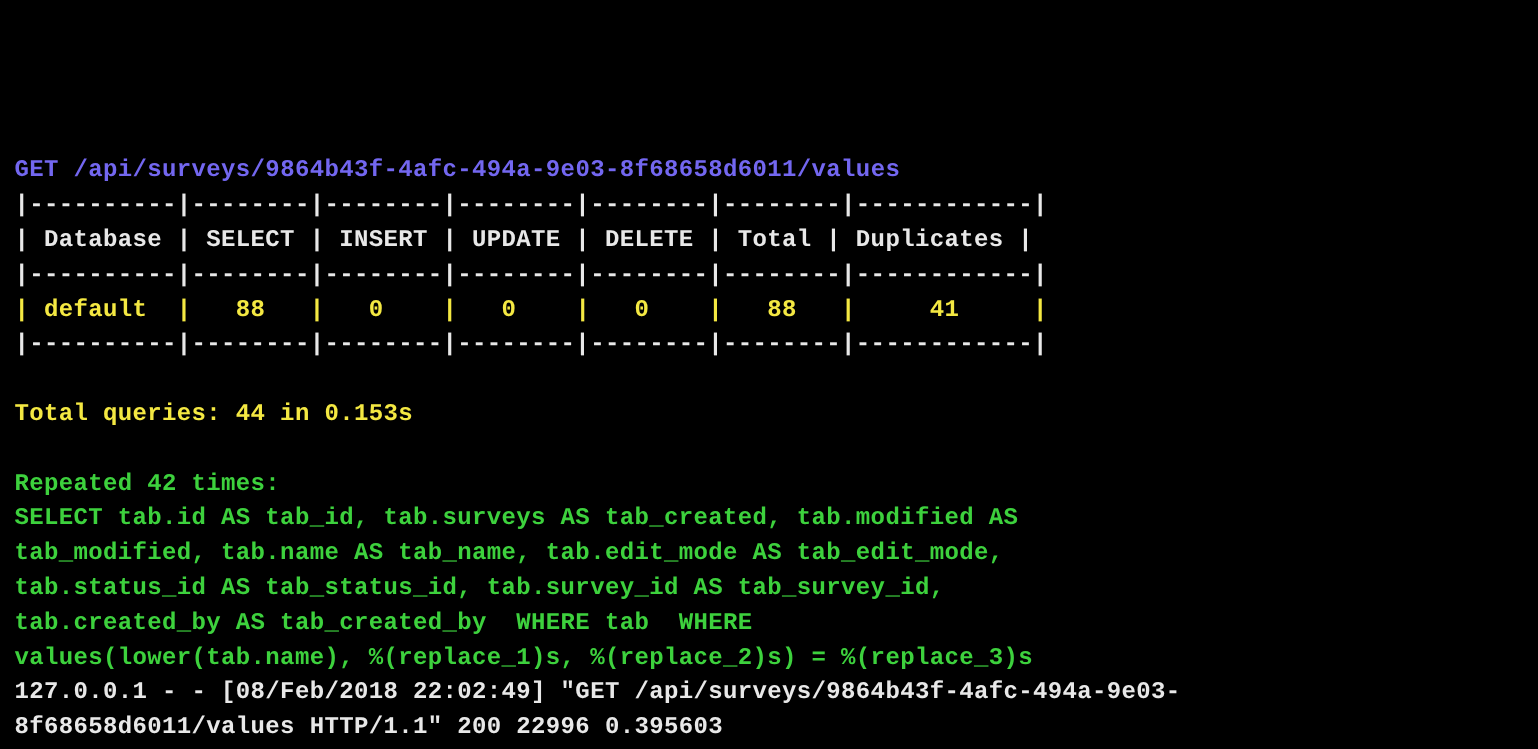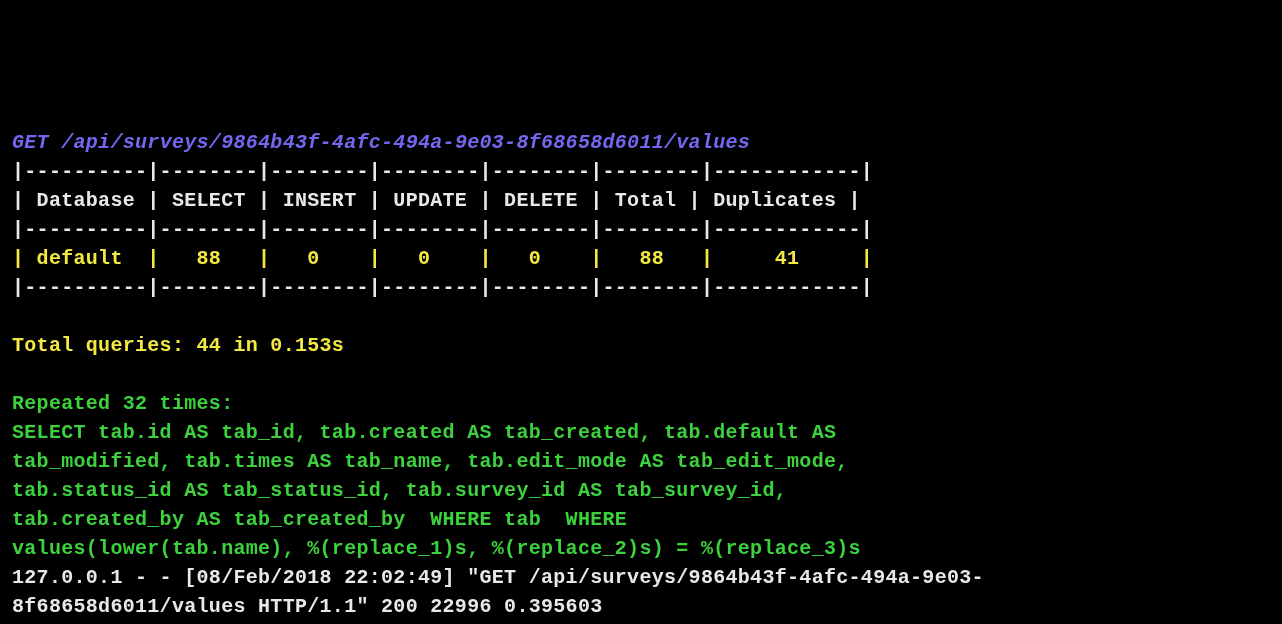--- a/index.html
+++ b/index.html
@@ -13,21 +13,20 @@
       font-size: 20px;
       line-height: 1.45;
       padding: 12px;
       color: #ffffff;
       white-space: pre;
       font-weight: bold;
       letter-spacing: 0.3px;
     }
     .purple {
       color: #7367f0;
-      font-style: italic;
     }
     .white {
       color: #e8e8e8;
     }
     .yellow {
       color: #f4e842;
     }
     .green {
       color: #3dd13d;
     }
@@ -39,23 +38,23 @@
 
 <div><span class="purple">GET</span><span class="purple"> </span><span class="purple">/api/surveys/9864b43f-4afc-494a-9e03-8f68658d6011/values</span>
 <span class="white">|----------|--------|--------|--------|--------|--------|------------|</span>
 <span class="white">| Database | SELECT | INSERT | UPDATE | DELETE | Total | Duplicates |</span>
 <span class="white">|----------|--------|--------|--------|--------|--------|------------|</span>
 <span class="yellow">| </span><span class="yellow">default  |   88   |   0    |   0    |   0    |   88   |     41     |</span>
 <span class="white">|----------|--------|--------|--------|--------|--------|------------|</span>
 
 <span class="yellow">Total queries: 44 in 0.153s</span>
 
-<span class="green">Repeated 32 times:</span>
-<span class="green">SELECT tab.id AS tab_id, tab.created AS tab_created, tab.default AS</span>
-<span class="green">tab_modified, tab.times AS tab_name, tab.edit_mode AS tab_edit_mode,</span>
+<span class="green">Repeated 42 times:</span>
+<span class="green">SELECT tab.id AS tab_id, tab.surveys AS tab_created, tab.modified AS</span>
+<span class="green">tab_modified, tab.name AS tab_name, tab.edit_mode AS tab_edit_mode,</span>
 <span class="green">tab.status_id AS tab_status_id, tab.survey_id AS tab_survey_id,</span>
 <span class="green">tab.created_by AS tab_created_by  WHERE tab  WHERE</span>
 <span class="green">values(lower(tab.name), %(replace_1)s, %(replace_2)s) = %(replace_3)s</span>
 <span class="white">127.0.0.1 - - [08/Feb/2018 22:02:49] "GET /api/surveys/9864b43f-4afc-494a-9e03-</span>
 <span class="white">8f68658d6011/values HTTP/1.1" 200 22996 0.395603</span></div>
 
 
 
 
 </body></html>

